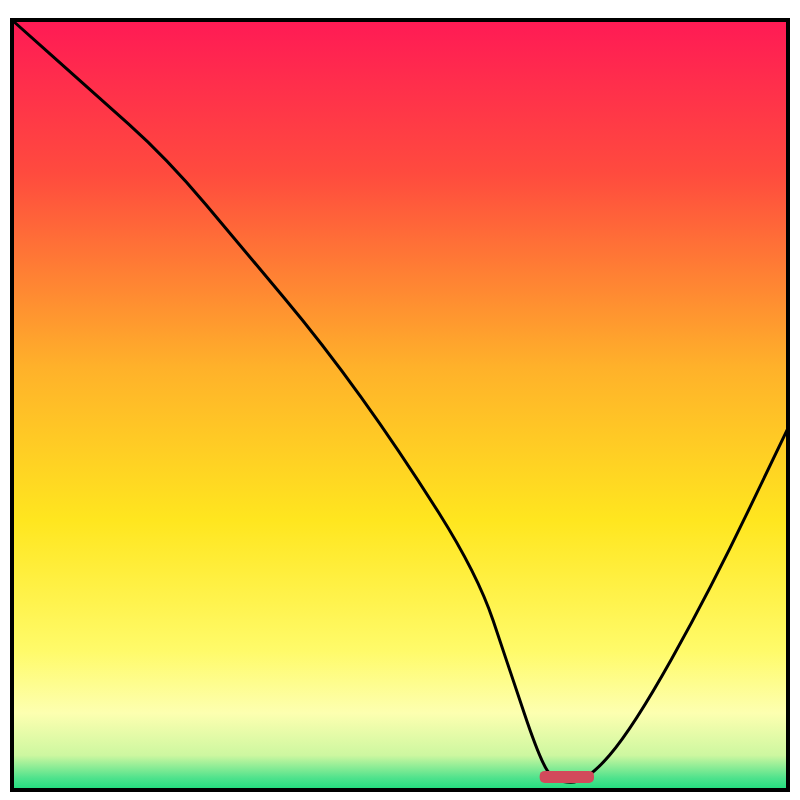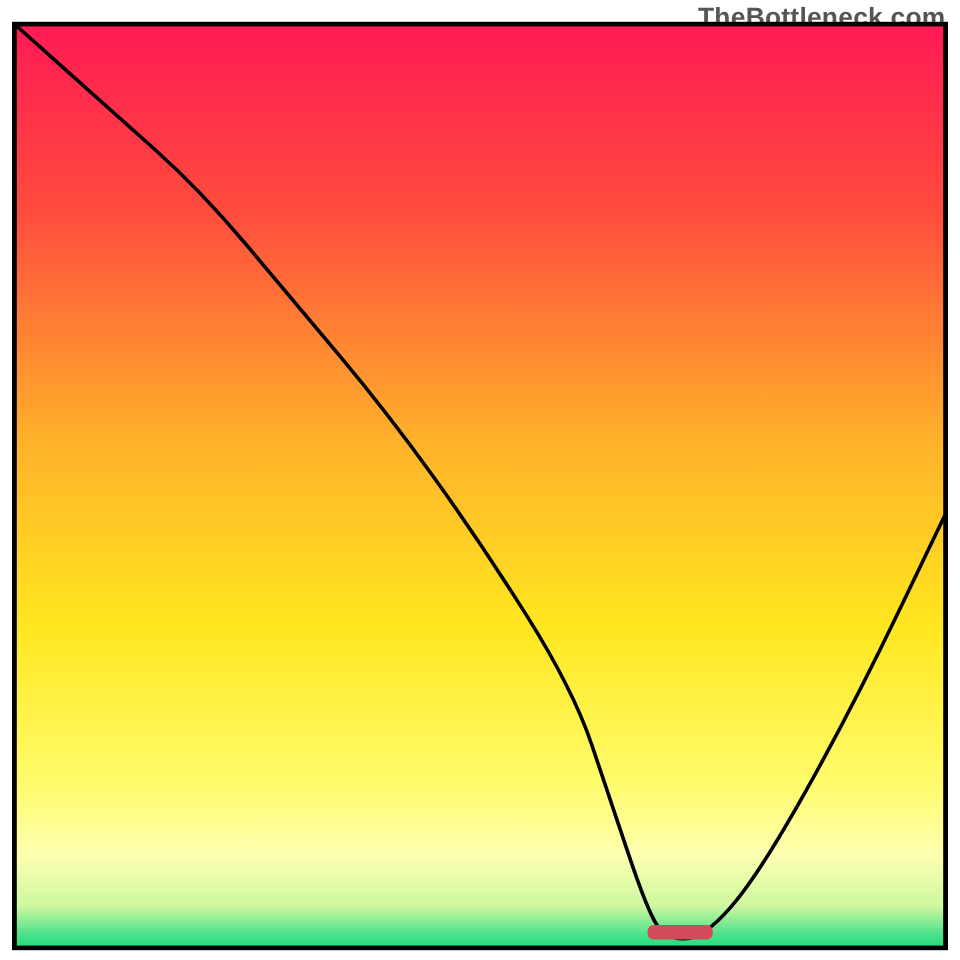--- a/index.html
+++ b/index.html
@@ -45,21 +45,20 @@
   }
   .marker {
     fill: #d24a5b;
   }
 </style>
 </head>
 <body>
 
 <div class="chart-wrap">
 
-  <div class="watermark">TheBottleneck.com</div>
 
   <svg class="plot" width="780" height="774" viewBox="0 0 780 774">
     <defs>
       <linearGradient id="bg-grad" x1="0" y1="0" x2="0" y2="1">
           <stop offset="0%" stop-color="#ff1a55"></stop>
           <stop offset="20%" stop-color="#ff4b3e"></stop>
           <stop offset="45%" stop-color="#ffb12a"></stop>
           <stop offset="65%" stop-color="#ffe61f"></stop>
           <stop offset="82%" stop-color="#fffb6a"></stop>
           <stop offset="90%" stop-color="#fdffb0"></stop>

